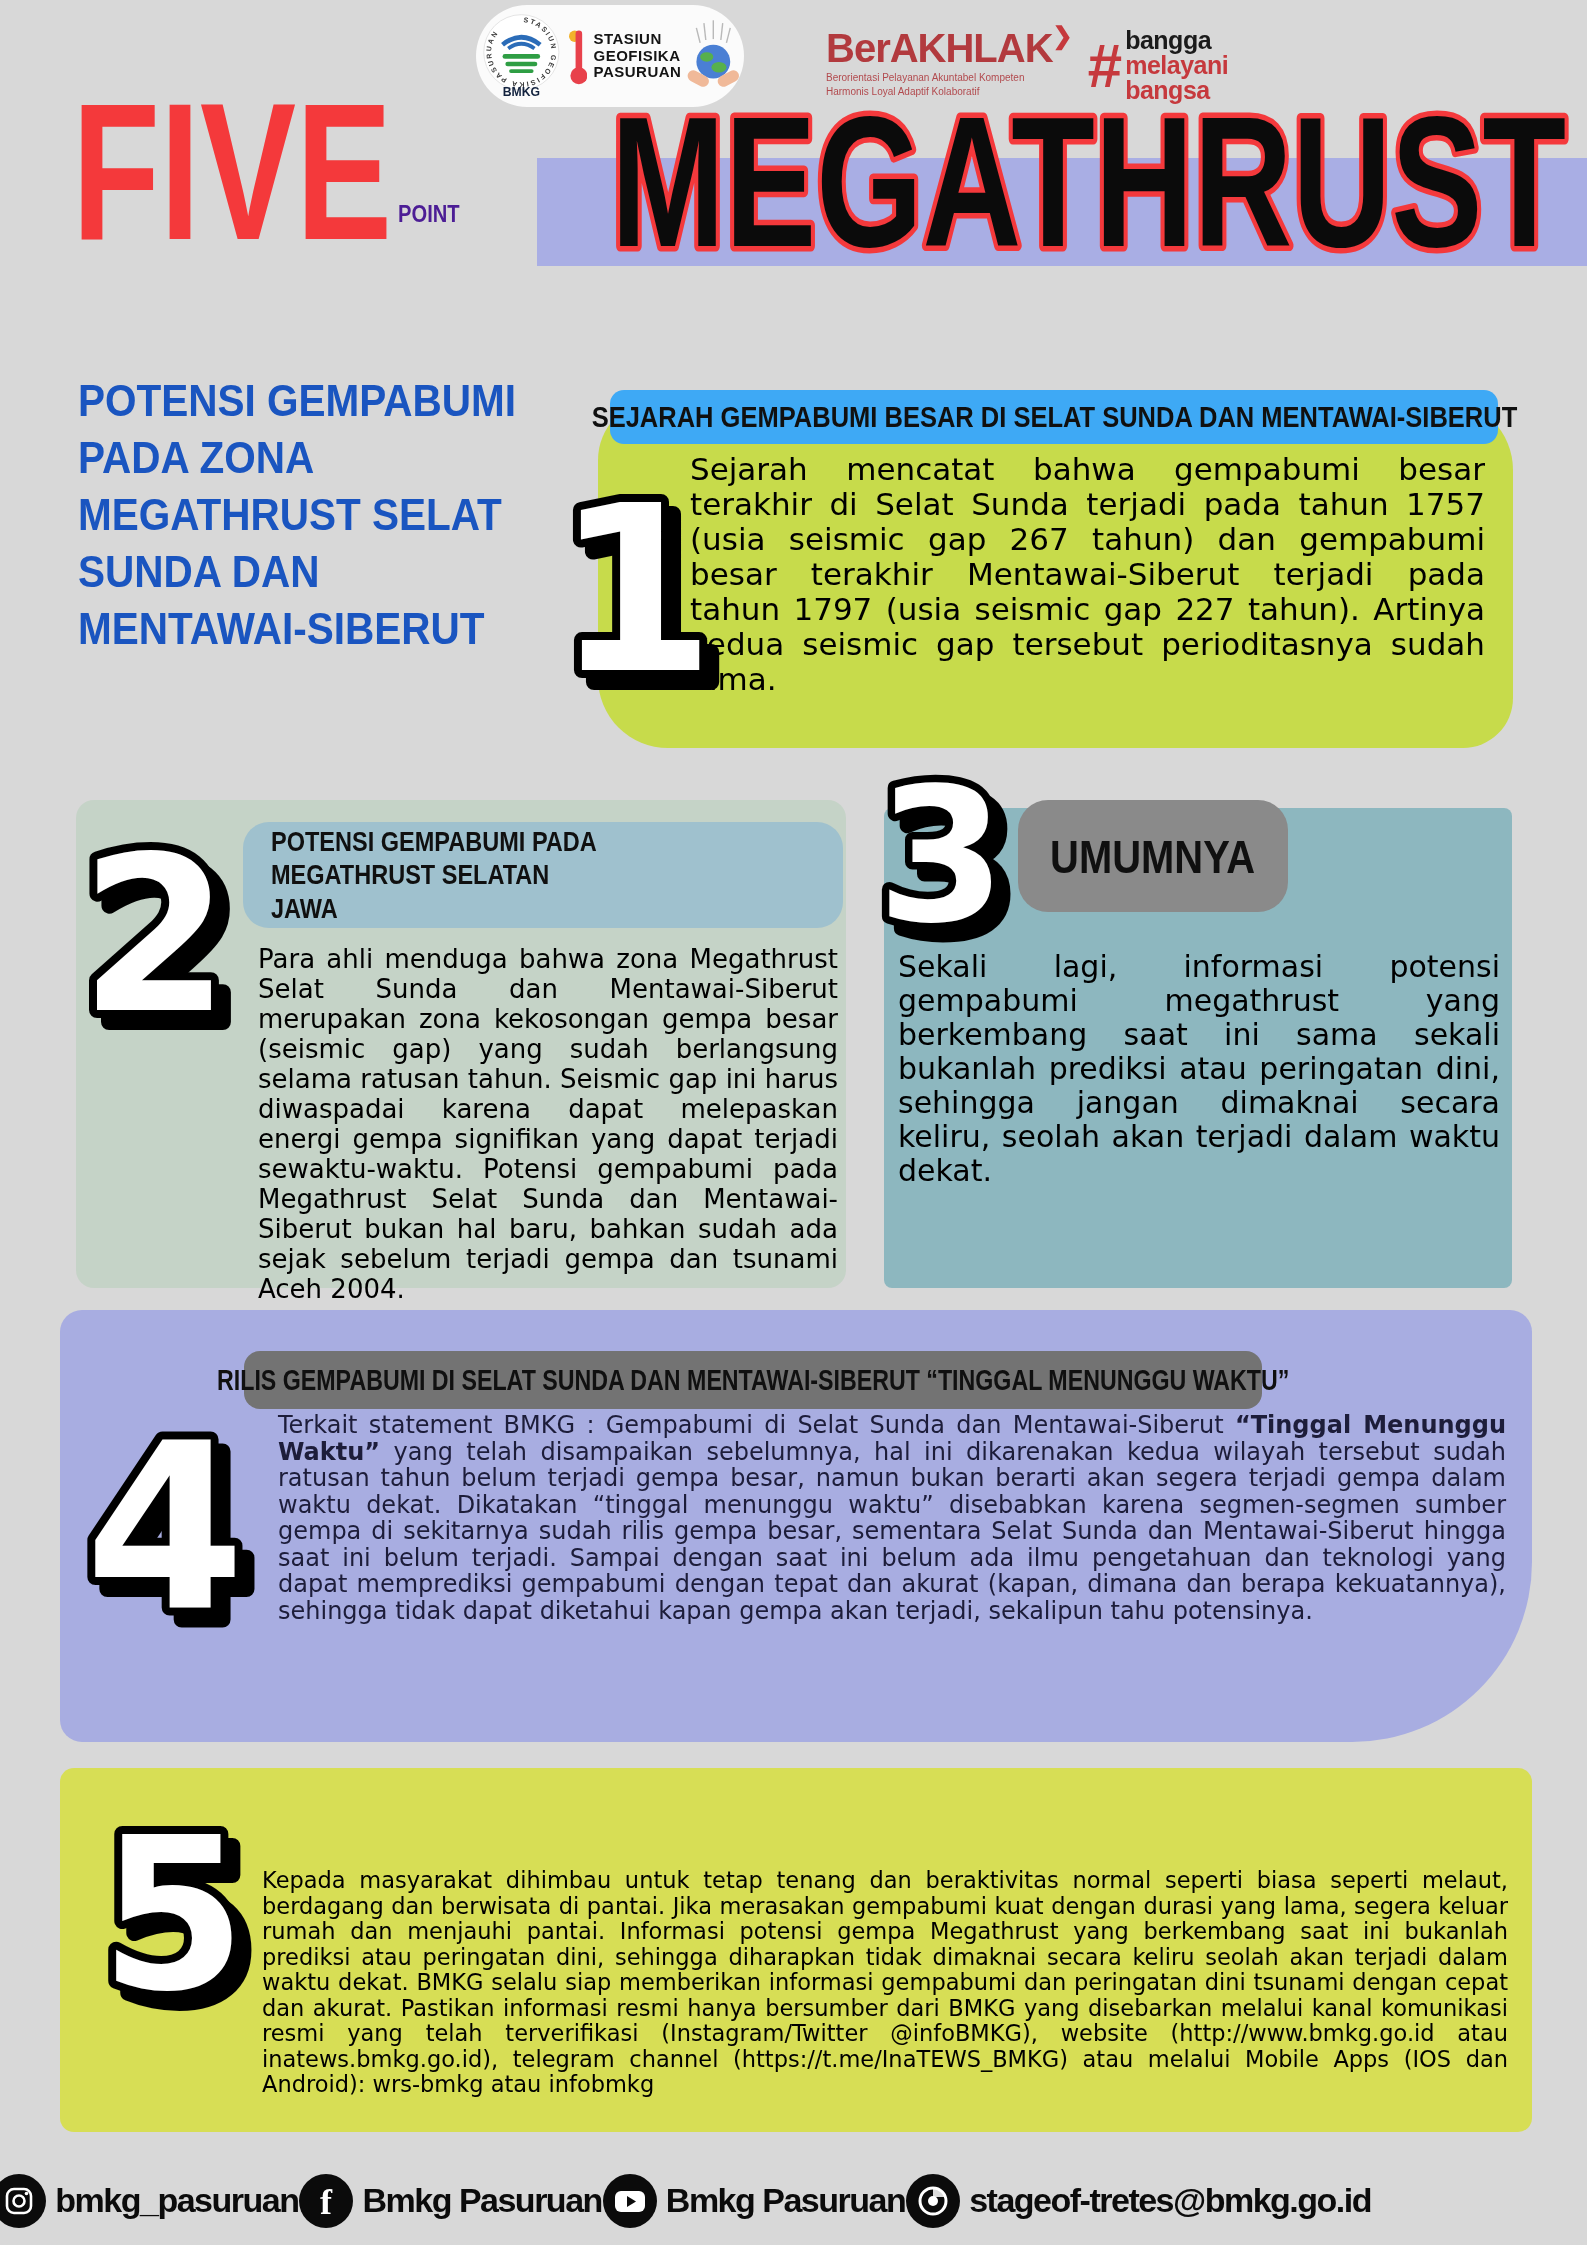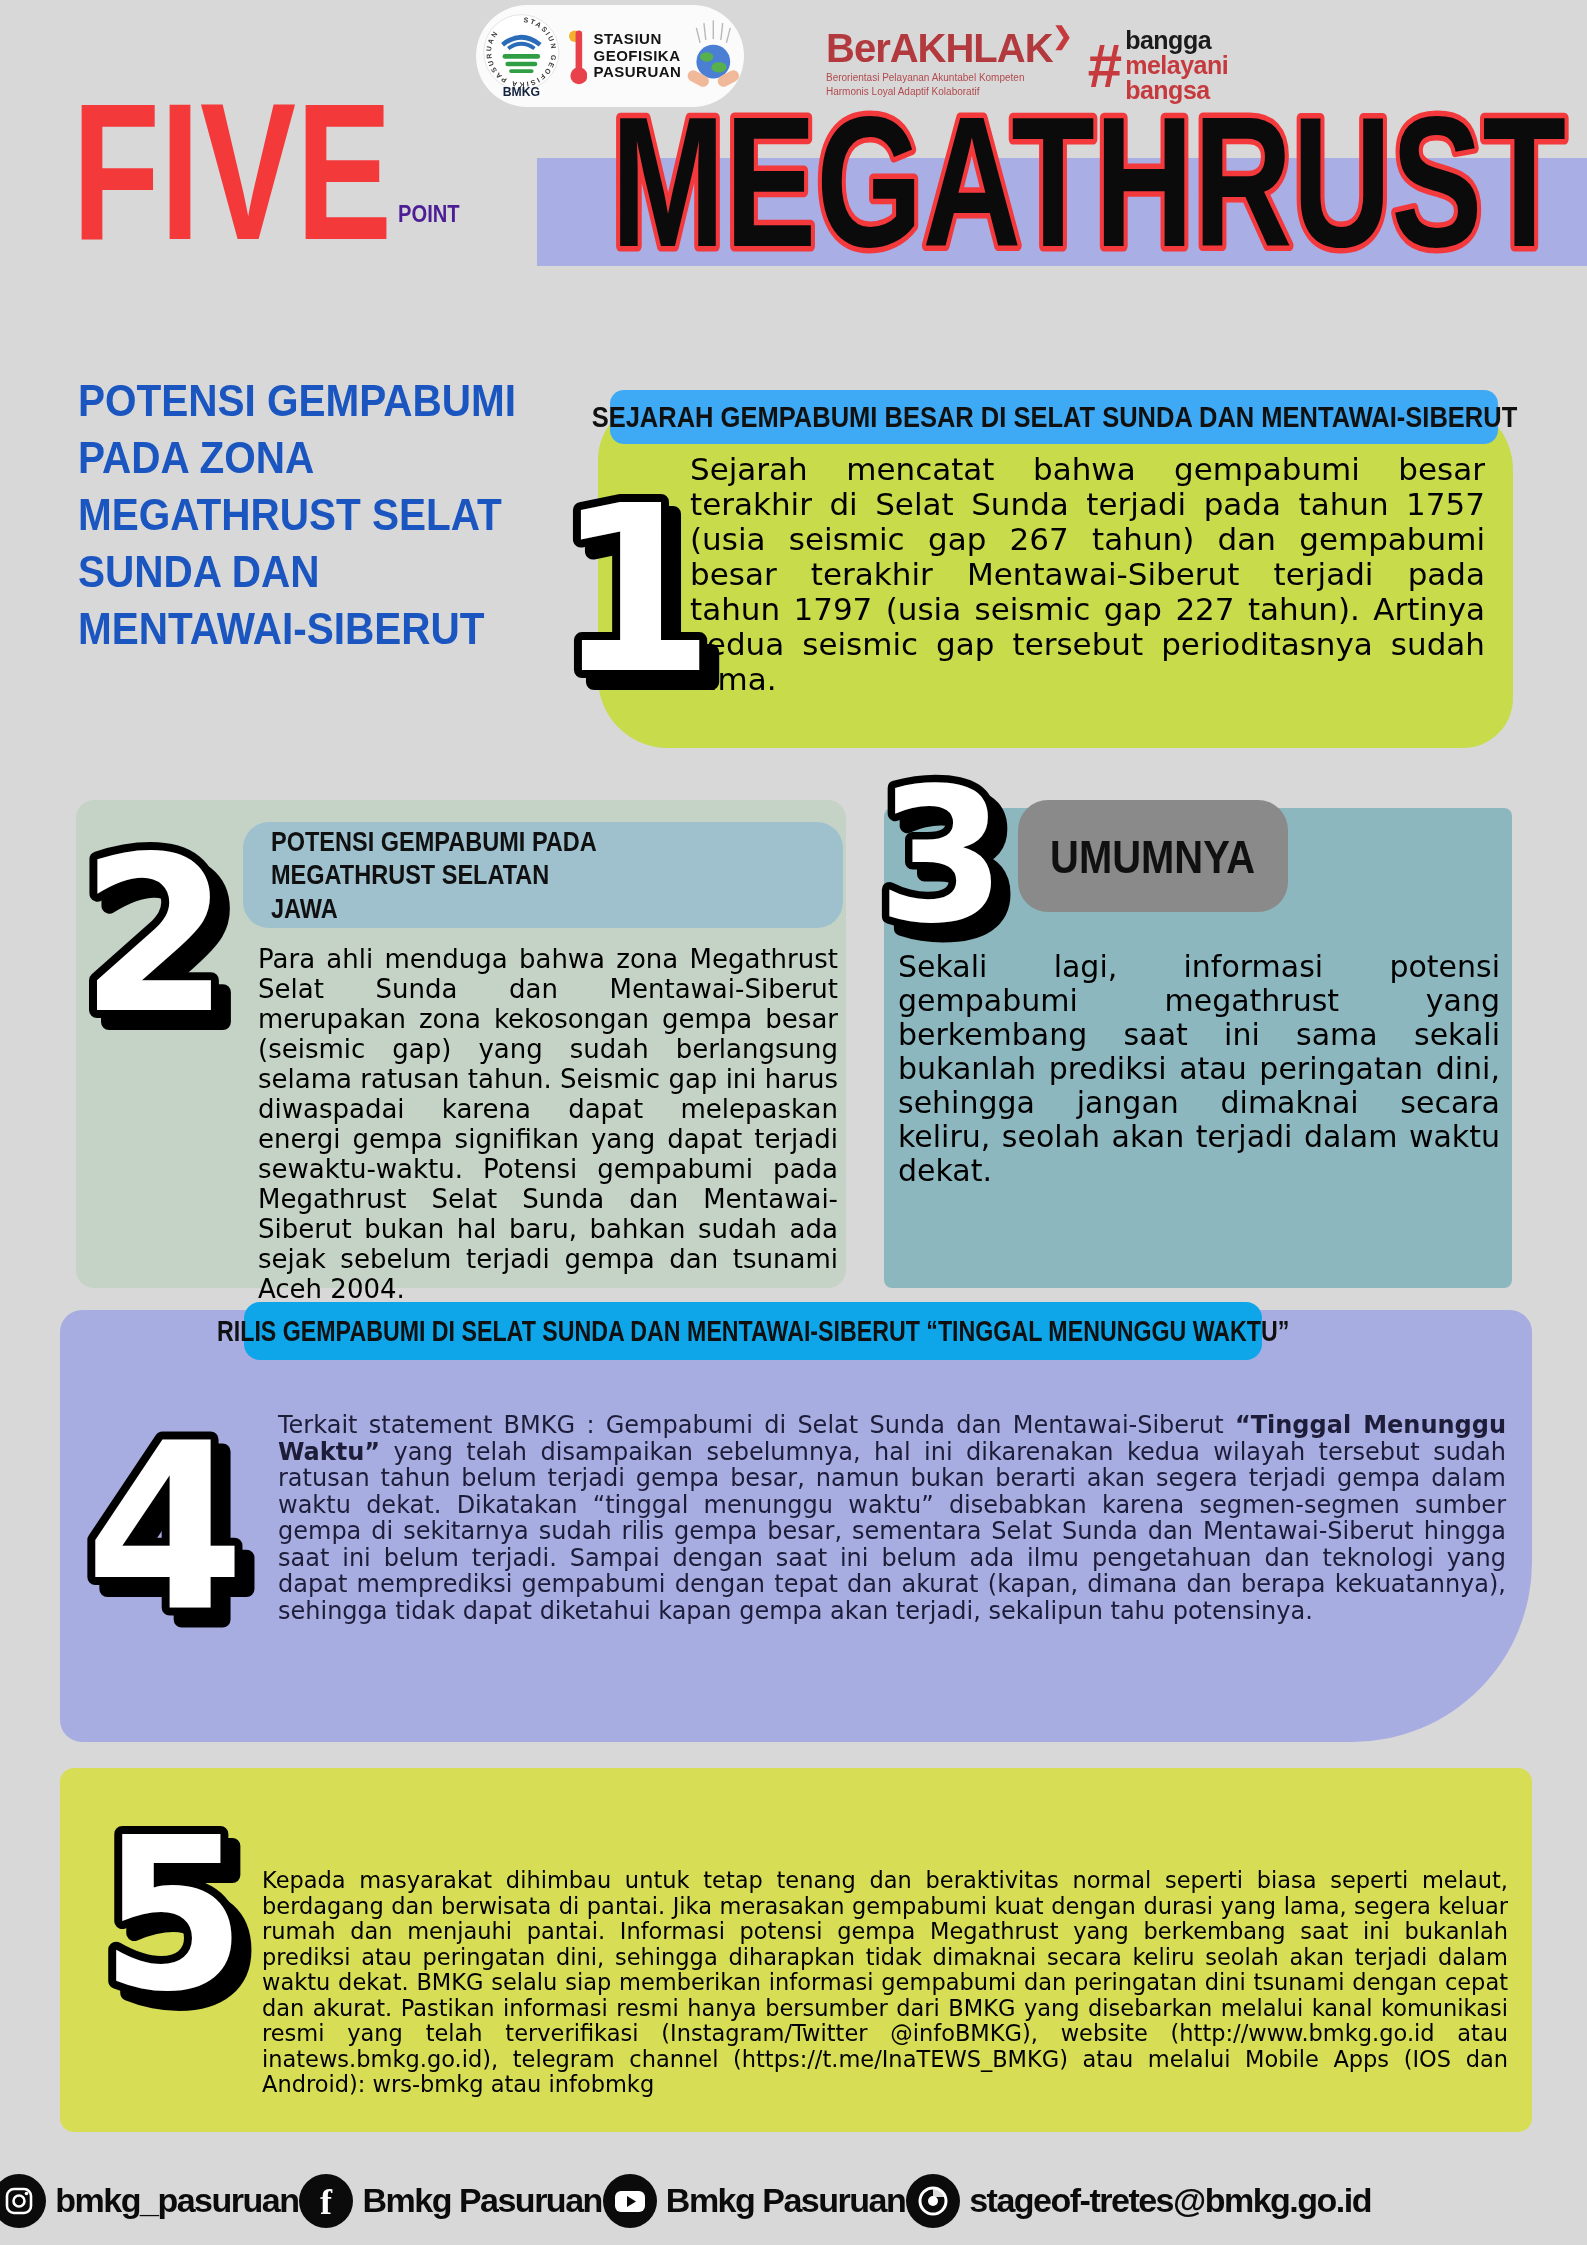--- a/index.html
+++ b/index.html
@@ -130,21 +130,21 @@
   <div class="abs pill" style="left:1018px;top:800px;width:270px;height:112px;background:#8a8a8a;border-radius:30px;">
     <span class="hdr sqz" style="font-size:47px;">UMUMNYA</span>
   </div>
   <svg class="abs" style="left:865px;top:740px;" width="175" height="225" viewBox="0 0 175 225">
     <text class="numtxt num-sh" x="24" y="192" font-size="185" stroke-width="15">3</text>
     <text class="numtxt num-fg" x="12" y="180" font-size="185" stroke-width="15">3</text>
   </svg>
 
   <div class="abs" style="left:60px;top:1310px;width:1472px;height:432px;background:#a8ade1;
               border-radius:22px 22px 180px 22px;"></div>
-  <div class="abs pill" style="left:244px;top:1302px;width:1018px;height:58px;background:#0ea5e9;border-radius:16px;">
+  <div class="abs pill" style="left:244px;top:1351px;width:1018px;height:58px;background:#737373;border-radius:16px;">
     <span class="hdr" style="font-size:29px;display:inline-block;transform:scaleX(.8);transform-origin:center;white-space:nowrap;">RILIS GEMPABUMI DI SELAT SUNDA DAN MENTAWAI-SIBERUT “TINGGAL MENUNGGU WAKTU”</span>
   </div>
   <div class="abs body-txt" style="left:278px;top:1412px;width:1228px;font-size:24px;line-height:26.5px;color:#1d1d3a;">
     <span>Terkait statement BMKG : Gempabumi di Selat Sunda dan Mentawai-Siberut </span><span style="font-weight:bold;">“Tinggal Menunggu Waktu”</span><span> yang telah disampaikan sebelumnya, hal ini dikarenakan kedua wilayah tersebut sudah ratusan tahun belum terjadi gempa besar, namun bukan berarti akan segera terjadi gempa dalam waktu dekat. Dikatakan “tinggal menunggu waktu” disebabkan karena segmen-segmen sumber gempa di sekitarnya sudah rilis gempa besar, sementara Selat Sunda dan Mentawai-Siberut hingga saat ini belum terjadi. Sampai dengan saat ini belum ada ilmu pengetahuan dan teknologi yang dapat memprediksi gempabumi dengan tepat dan akurat (kapan, dimana dan berapa kekuatannya), sehingga tidak dapat diketahui kapan gempa akan terjadi, sekalipun tahu potensinya.</span>
   </div>
   <svg class="abs" style="left:80px;top:1378px;" width="205" height="275" viewBox="0 0 205 275">
     <text class="numtxt num-sh" x="17" y="242" font-size="230" stroke-width="16">4</text>
     <text class="numtxt num-fg" x="5" y="230" font-size="230" stroke-width="16">4</text>
   </svg>
 

